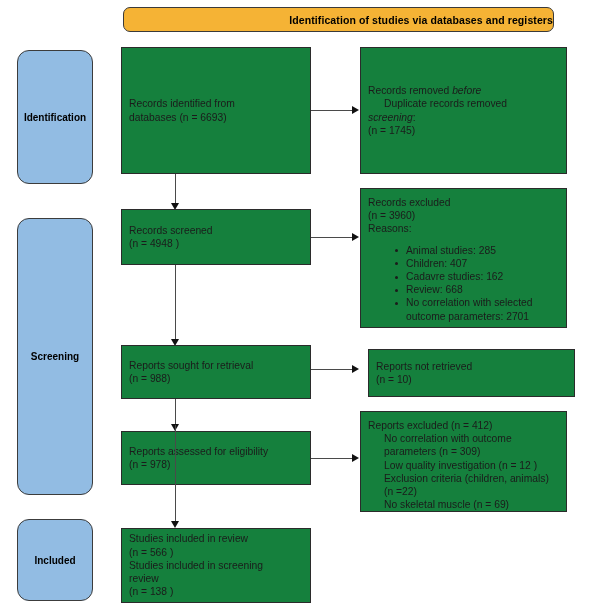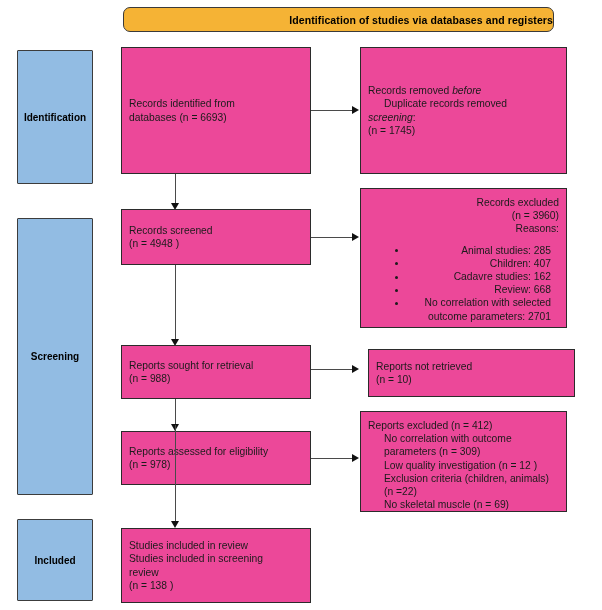--- a/index.html
+++ b/index.html
@@ -32,33 +32,33 @@
     font-size: 10.5px;
     color: #000000;
     letter-spacing: 0.1px;
   }
   
   .stage {
     position: absolute;
     box-sizing: border-box;
     background: #92bce3;
     border: 1.6px solid #3c3c3c;
-    border-radius: 1px;
+    border-radius: 12px;
     display: flex;
     align-items: center;
     justify-content: center;
     font-weight: bold;
     font-size: 10px;
     color: #000000;
   }
   
   .node {
     position: absolute;
     box-sizing: border-box;
-    background: #ec4899;
+    background: #15803d;
     border: 1.3px solid #2b2b2b;
     display: flex;
     align-items: center;
     z-index: 3;
   }
   .node .inner {
     width: 100%;
     padding: 0 7px;
     font-size: 10.3px;
     line-height: 13.2px;
@@ -161,21 +161,21 @@
   <div class="conn-v" style="left:175px; top:174px; height:32px;"></div>
   <div class="arrow-d" style="left:171px; top:203px;"></div>
 
   <div class="node" style="left:121px; top:209px; width:190px; height:56px;">
     <div class="inner">
       <span class="ln">Records screened</span>
       <span class="ln">(n = 4948 )</span>
     </div>
   </div>
 
-  <div class="node topalign" style="left:360px; top:188px; width:207px; height:140px;text-align:right;">
+  <div class="node topalign" style="left:360px; top:188px; width:207px; height:140px;">
     <div class="inner">
       <span class="ln">Records excluded</span>
       <span class="ln">(n = 3960)</span>
       <span class="ln">Reasons:</span>
       <ul class="blist">
         <li>Animal studies: 285</li>
         <li>Children: 407</li>
         <li>Cadavre studies: 162</li>
         <li>Review: 668</li>
         <li>No correlation with selected outcome parameters: 2701</li>
@@ -230,19 +230,20 @@
 
   <div class="conn-h" style="left:311px; top:458px; width:42px;"></div>
   <div class="arrow-r" style="left:352px; top:454px;"></div>
 
   <div class="conn-v" style="left:175px; top:425px; height:99px; z-index:4;"></div>
   <div class="arrow-d" style="left:171px; top:521px; z-index:4;"></div>
 
   <div class="node" style="left:121px; top:528px; width:190px; height:75px;">
     <div class="inner">
       <span class="ln">Studies included in review</span>
+      <span class="ln">(n = 566 )</span>
       <span class="ln">Studies included in screening</span>
       <span class="ln">review</span>
       <span class="ln">(n = 138 )</span>
     </div>
   </div>
 
 </div>
 
 </body></html>

